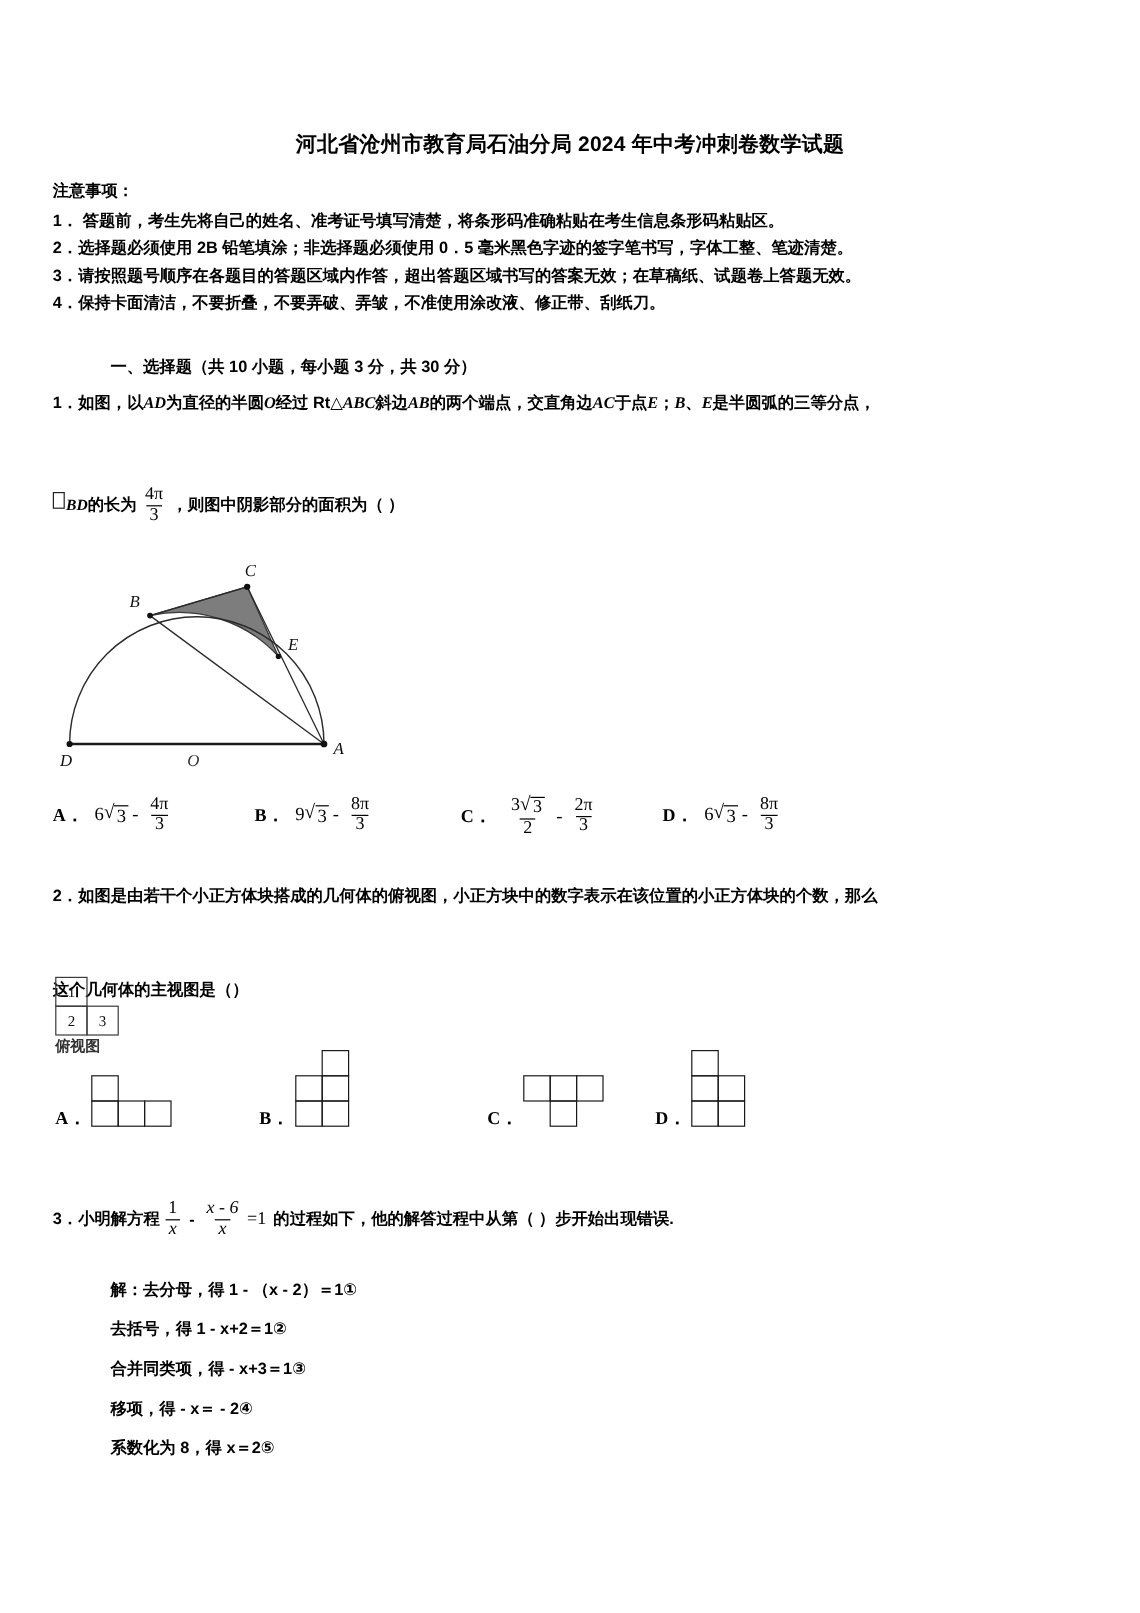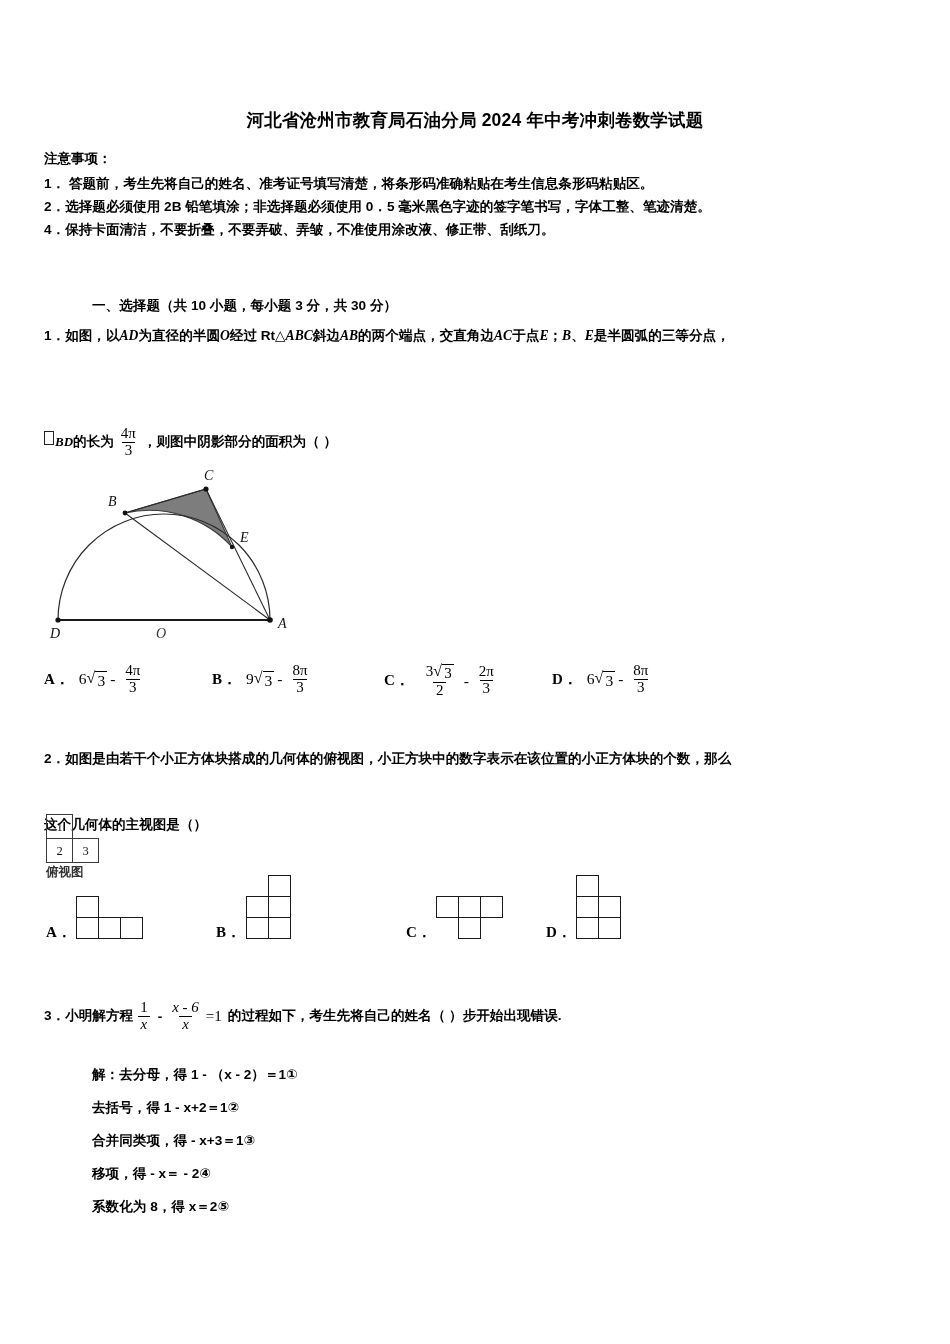--- a/index.html
+++ b/index.html
@@ -64,21 +64,21 @@
     font-family: "Liberation Sans", "DejaVu Sans", sans-serif;
     font-size: 13.6px;
     font-weight: bold;
     white-space: nowrap;
   }
   .q1-stem i, .q-it { font-family: "Liberation Serif", "DejaVu Serif", serif; font-style: italic; font-weight: bold; }
 
   .q1-stem2 {
     position: absolute;
     left: 44px;
-    top: 426px;
+    top: 405px;
     font-family: "Liberation Sans", "DejaVu Sans", sans-serif;
     font-size: 13.6px;
     font-weight: bold;
     white-space: nowrap;
     display: flex;
     align-items: center;
   }
   .missing-glyph {
     display: inline-block;
     width: 8px; height: 12px;
@@ -133,21 +133,21 @@
   .minus { margin: 0 3px; }
 
   .q2-stem-a, .q2-stem-b {
     position: absolute;
     left: 44px;
     font-family: "Liberation Sans", "DejaVu Sans", sans-serif;
     font-size: 13.6px;
     font-weight: bold;
     white-space: nowrap;
   }
-  .q2-stem-a { top: 738px; margin-top: 12px; }
+  .q2-stem-a { top: 738px; }
   .q2-stem-b { top: 816px; }
 
   .topview {
     position: absolute;
     left: 46px;
     top: 814px;
   }
   .grid-cell {
     position: absolute;
     width: 27px; height: 25px;
@@ -215,20 +215,21 @@
 <body>
 
 <div class="page">
 
   <div class="doc-title">河北省沧州市教育局石油分局 2024 年中考冲刺卷数学试题</div>
 
   <div class="notice-block">
     <div class="notice-head">注意事项：</div>
     <div class="notice-line">1．  答题前，考生先将自己的姓名、准考证号填写清楚，将条形码准确粘贴在考生信息条形码粘贴区。</div>
     <div class="notice-line">2．选择题必须使用 2B 铅笔填涂；非选择题必须使用 0．5 毫米黑色字迹的签字笔书写，字体工整、笔迹清楚。</div>
+    <div class="notice-line">3．请按照题号顺序在各题目的答题区域内作答，超出答题区域书写的答案无效；在草稿纸、试题卷上答题无效。</div>
     <div class="notice-line">4．保持卡面清洁，不要折叠，不要弄破、弄皱，不准使用涂改液、修正带、刮纸刀。</div>
   </div>
 
   <div class="section-head">一、选择题（共 10 小题，每小题 3 分，共 30 分）</div>
 
   <div class="q1-stem">
     <span>1．</span><span>如图，以</span><i class="q-it">AD</i><span>为直径的半圆</span><i class="q-it">O</i><span>经过 Rt△</span><i class="q-it">ABC</i><span>斜边</span><i class="q-it">AB</i><span>的两个端点，交直角边</span><i class="q-it">AC</i><span>于点</span><i class="q-it">E</i><span>；</span><i class="q-it">B</i><span>、</span><i class="q-it">E</i><span>是半圆弧的三等分点，</span>
   </div>
 
   <div class="q1-stem2">
@@ -395,21 +396,21 @@
     <span class="frac">
       <span class="num">1</span>
       <span class="den"><i>x</i></span>
     </span>
     <span class="minus">-</span>
     <span class="frac">
       <span class="num"><i>x - 6</i></span>
       <span class="den"><i>x</i></span>
     </span>
     <span class="math" style="font-size:15px;">=1</span>
-    <span style="margin-left:6px;">的过程如下，考生先将自己的姓名（      ）步开始出现错误.</span>
+    <span style="margin-left:6px;">的过程如下，他的解答过程中从第（      ）步开始出现错误.</span>
   </div>
 
   <div class="steps">
     <div class="step-line">解：去分母，得 1 - （x - 2）＝1①</div>
     <div class="step-line">去括号，得 1 - x+2＝1②</div>
     <div class="step-line">合并同类项，得 - x+3＝1③</div>
     <div class="step-line">移项，得 - x＝ - 2④</div>
     <div class="step-line">系数化为 8，得 x＝2⑤</div>
   </div>
 

